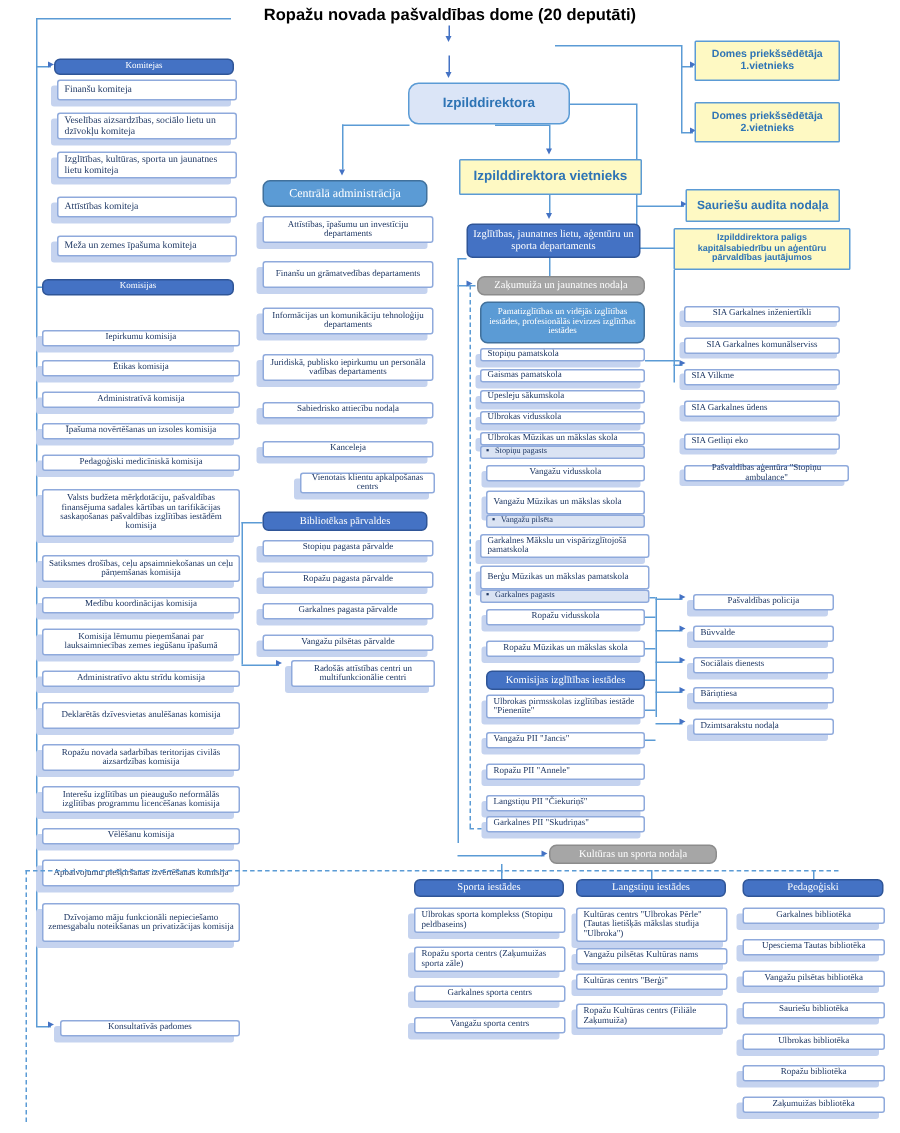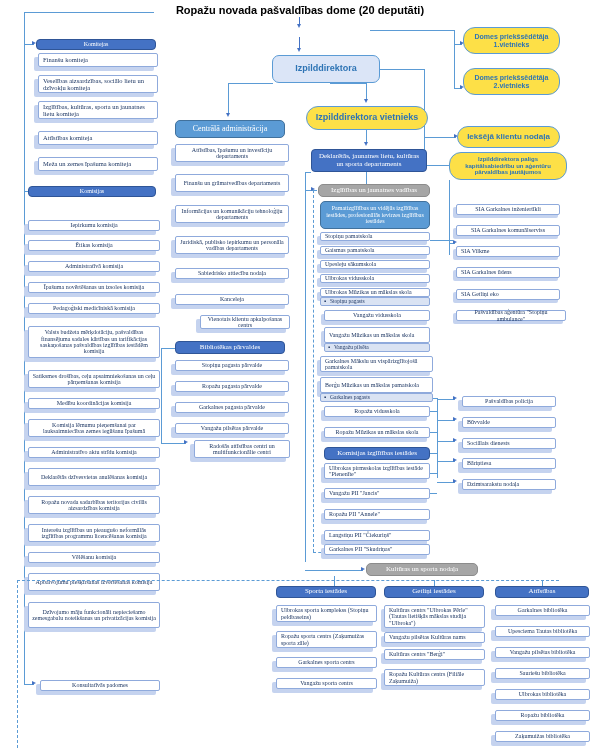--- a/index.html
+++ b/index.html
@@ -55,23 +55,23 @@
   }
   .round{
     background:#dbe5f7;
     border:1.1px solid #5b9bd5;
     border-radius:7px;
     color:#2e74b5;
     font-family:"Liberation Sans", sans-serif;
     font-weight:bold;
   }
   .roundw{
-    background:#fde047;
+    background:#fef9c3;
     border:1.1px solid #5b9bd5;
-    border-radius:12px;
+    border-radius:1px;
     color:#2e74b5;
     font-family:"Liberation Sans", sans-serif;
     font-weight:bold;
   }
   .title{
     position:absolute;
     font-family:"Liberation Sans", sans-serif;
     font-weight:bold;
     color:#000000;
     text-align:center;
@@ -154,21 +154,21 @@
   <div class="box roundw f7" style="left:463px;top:27px;width:97px;height:27px;">Domes priekšsēdētāja 1.vietnieks</div>
   <div class="box roundw f7" style="left:463px;top:68px;width:97px;height:27px;">Domes priekšsēdētāja 2.vietnieks</div>
 
   <div class="ln lnh" style="left:380px;top:69px;width:44px;"></div>
   <div class="ln lnv" style="left:424px;top:69px;height:96px;"></div>
   <div class="ln lnh" style="left:424px;top:137px;width:32px;"></div>
   <div class="arr" style="left:454px;top:134.4px;"></div>
   <div class="ln lnh" style="left:424px;top:165px;width:32px;"></div>
   <div class="arr" style="left:454px;top:162.4px;"></div>
 
-  <div class="box roundw f8" style="left:457px;top:126px;width:103px;height:22px;">Iekšējā klientu nodaļa</div>
+  <div class="box roundw f8" style="left:457px;top:126px;width:103px;height:22px;">Sauriešu audita nodaļa</div>
   <div class="box roundw f6" style="left:449px;top:152px;width:118px;height:28px;">Izpilddirektora paligs kapitālsabiedrību un aģentūru pārvaldības jautājumos</div>
 
   <div class="ln lnv" style="left:449px;top:180px;height:75px;"></div>
   <div class="ln lnh" style="left:449px;top:243px;width:6px;"></div>
   <div class="arr" style="left:453px;top:240.4px;"></div>
 
   <div>
     <div class="shadowplate" style="left:453px;top:207px;width:105px;height:11px;"></div>
     <div class="box f6" style="left:456px;top:204px;width:104px;height:11px;">SIA Garkalnes inženiertīkli</div>
 
@@ -322,27 +322,27 @@
 
   <div class="ln lnv" style="left:366px;top:83px;height:17px;"></div>
   <div class="ln lnh" style="left:330px;top:83px;width:36px;"></div>
   <div class="arrd" style="left:363.5px;top:99px;"></div>
 
   <div class="box roundw f9" style="left:306px;top:106px;width:122px;height:24px;">Izpilddirektora vietnieks</div>
 
   <div class="ln lnv" style="left:366px;top:130px;height:14px;"></div>
   <div class="arrd" style="left:363.5px;top:142px;"></div>
 
-  <div class="box hdr f7" style="left:311px;top:149px;width:116px;height:23px;">Deklarētās, jaunatnes lietu, kultūras un sporta departaments</div>
+  <div class="box hdr f7" style="left:311px;top:149px;width:116px;height:23px;">Izglītības, jaunatnes lietu, aģentūru un sporta departaments</div>
 
   <div class="ln lnv" style="left:305px;top:172px;height:390px;"></div>
   <div class="ln lnh" style="left:305px;top:172px;width:6px;"></div>
 
   <div class="ln lnv" style="left:366px;top:172px;height:12px;"></div>
-  <div class="box hdr-gray f7" style="left:318px;top:184px;width:112px;height:13px;">Izglītības un jaunatnes vadības</div>
+  <div class="box hdr-gray f7" style="left:318px;top:184px;width:112px;height:13px;">Zaķumuiža un jaunatnes nodaļa</div>
 
   <div class="dash-v" style="left:313px;top:190px;height:362px;"></div>
   <div class="dash-h" style="left:313px;top:190px;width:4px;"></div>
   <div class="dash-h" style="left:313px;top:552px;width:50px;"></div>
   <div class="ln lnh" style="left:305px;top:190px;width:8px;"></div>
   <div class="arr" style="left:311px;top:187.4px;"></div>
 
   <div class="box hdr-lt f6" style="left:320px;top:201px;width:110px;height:28px;">Pamatizglītības un vidējās izglītības iestādes, profesionālās ievirzes izglītības iestādes</div>
 
   <div>
@@ -424,38 +424,38 @@
     <div class="box f6 leftal" style="left:276px;top:631px;width:101px;height:17px;">Ropažu sporta centrs (Zaķumuižas sporta zāle)</div>
 
     <div class="shadowplate" style="left:272px;top:661px;width:101px;height:11px;"></div>
     <div class="box f6" style="left:276px;top:657px;width:101px;height:11px;">Garkalnes sporta centrs</div>
 
     <div class="shadowplate" style="left:272px;top:682px;width:101px;height:11px;"></div>
     <div class="box f6" style="left:276px;top:678px;width:101px;height:11px;">Vangažu sporta centrs</div>
   </div>
 
   <div class="ln lnv" style="left:434px;top:580px;height:6px;"></div>
-  <div class="box hdr f7" style="left:384px;top:586px;width:100px;height:12px;">Getliņi iestādes</div>
+  <div class="box hdr f7" style="left:384px;top:586px;width:100px;height:12px;">Langstiņu iestādes</div>
 
   <div>
     <div class="shadowplate" style="left:381px;top:609px;width:101px;height:23px;"></div>
     <div class="box f6 leftal" style="left:384px;top:605px;width:101px;height:23px;">Kultūras centrs "Ulbrokas Pērle" (Tautas lietišķās mākslas studija "Ulbroka")</div>
 
     <div class="shadowplate" style="left:381px;top:636px;width:101px;height:11px;"></div>
     <div class="box f6 leftal" style="left:384px;top:632px;width:101px;height:11px;">Vangažu pilsētas Kultūras nams</div>
 
     <div class="shadowplate" style="left:381px;top:653px;width:101px;height:11px;"></div>
     <div class="box f6 leftal" style="left:384px;top:649px;width:101px;height:11px;">Kultūras centrs "Berģi"</div>
 
     <div class="shadowplate" style="left:381px;top:673px;width:101px;height:17px;"></div>
     <div class="box f6 leftal" style="left:384px;top:669px;width:101px;height:17px;">Ropažu Kultūras centrs (Filiāle Zaķumuiža)</div>
   </div>
 
   <div class="ln lnv" style="left:542px;top:580px;height:6px;"></div>
-  <div class="box hdr f7" style="left:495px;top:586px;width:94px;height:12px;">Attīstības</div>
+  <div class="box hdr f7" style="left:495px;top:586px;width:94px;height:12px;">Pedagoģiski</div>
 
   <div>
     <div class="shadowplate" style="left:491px;top:609px;width:95px;height:11px;"></div>
     <div class="box f6" style="left:495px;top:605px;width:95px;height:11px;">Garkalnes bibliotēka</div>
 
     <div class="shadowplate" style="left:491px;top:630px;width:95px;height:11px;"></div>
     <div class="box f6" style="left:495px;top:626px;width:95px;height:11px;">Upesciema Tautas bibliotēka</div>
 
     <div class="shadowplate" style="left:491px;top:651px;width:95px;height:11px;"></div>
     <div class="box f6" style="left:495px;top:647px;width:95px;height:11px;">Vangažu pilsētas bibliotēka</div>

